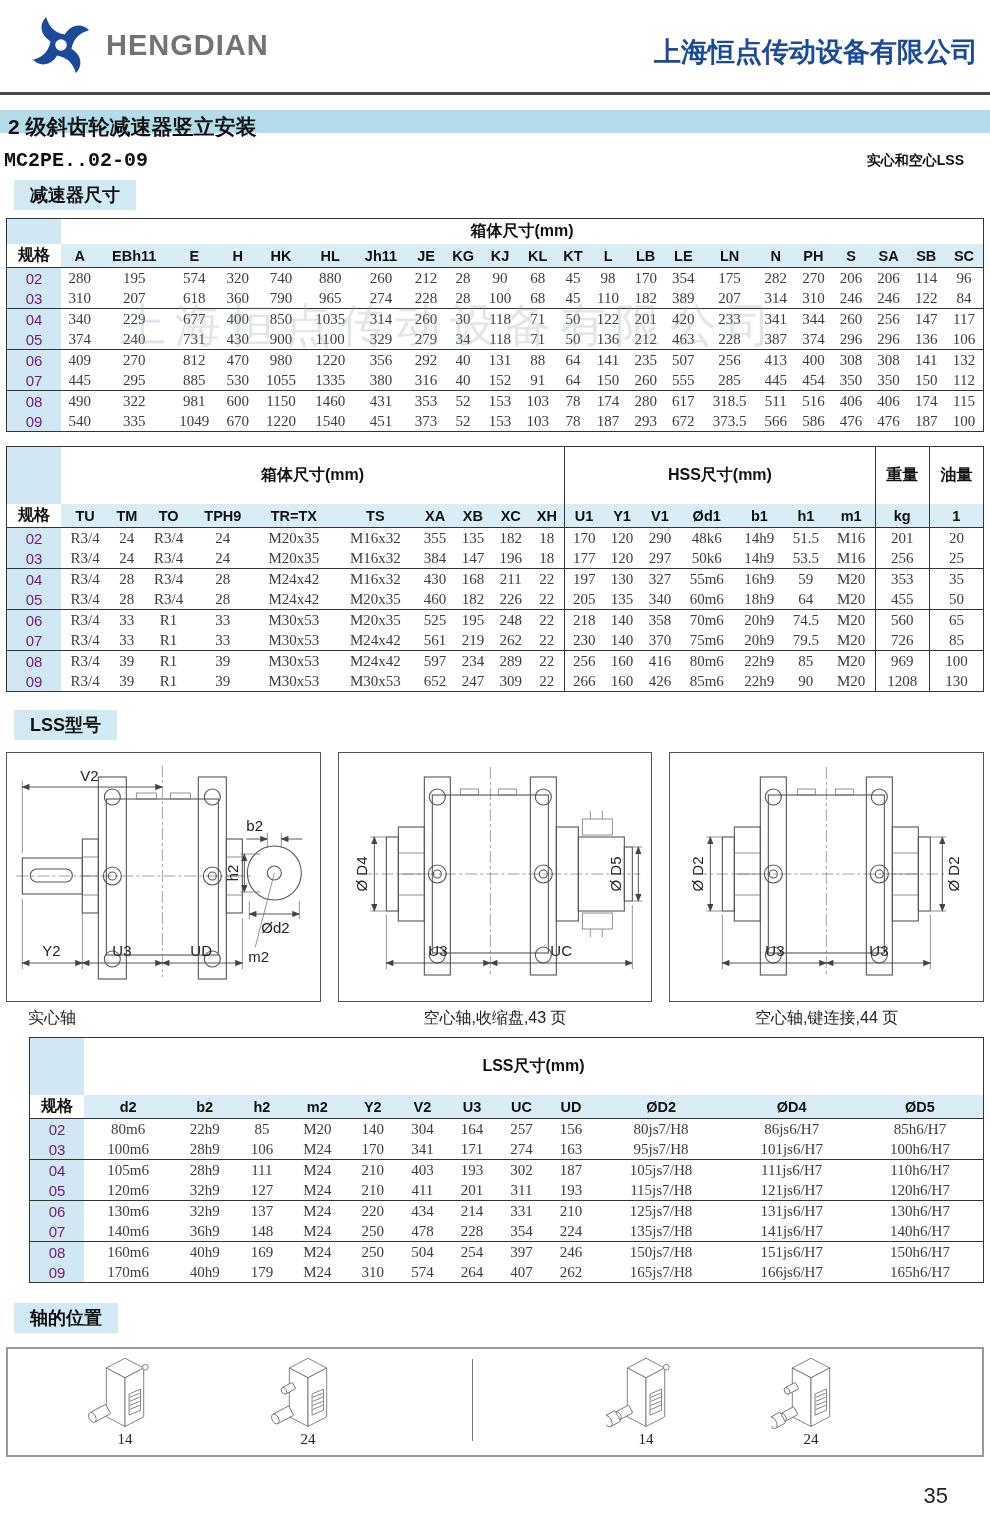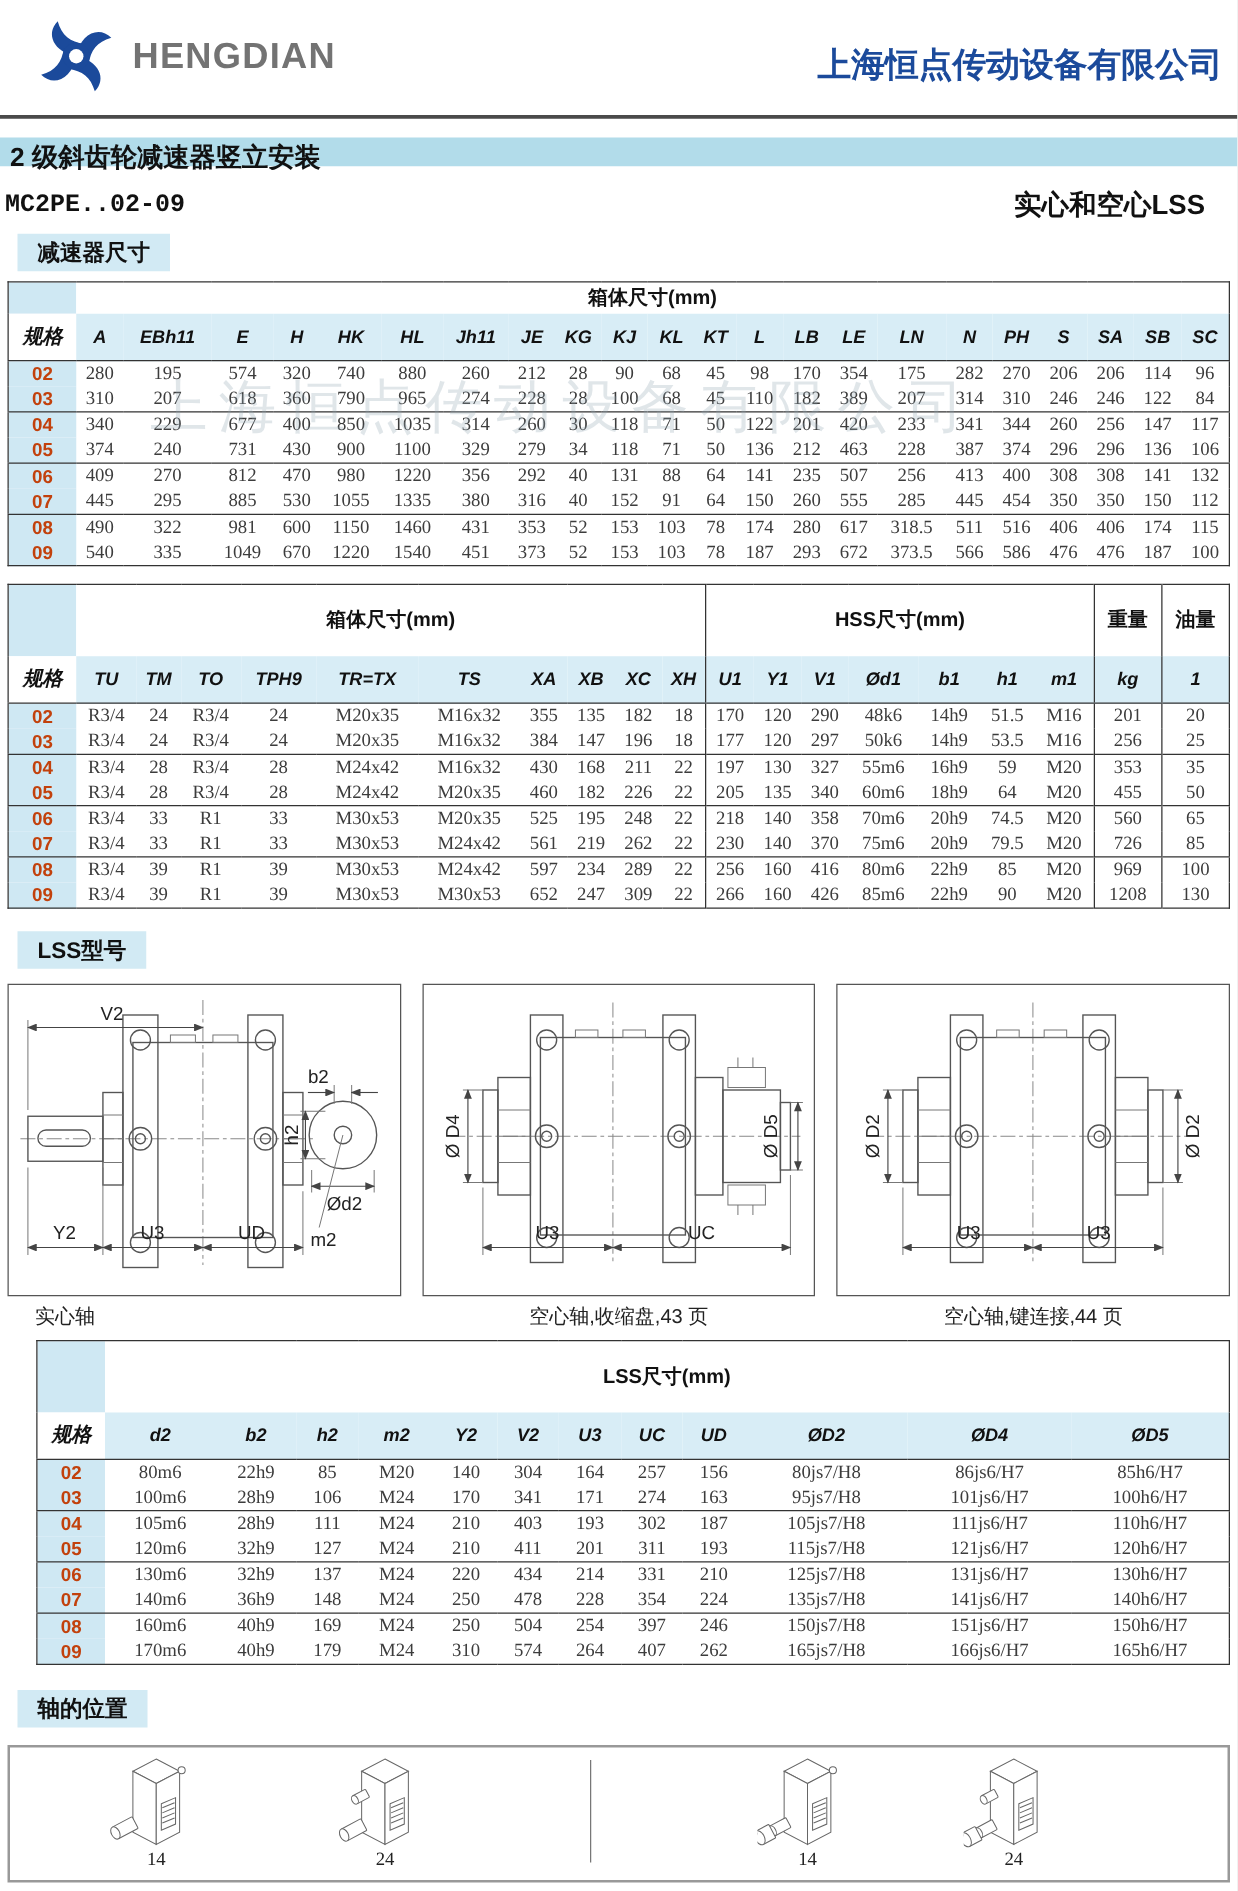--- a/index.html
+++ b/index.html
@@ -9,37 +9,37 @@
   .hdr{position:relative;height:92px;border-bottom:3px solid #4a4a4a;}
   .logo-wrap{position:absolute;left:28px;top:12px;display:flex;align-items:center;}
   .logo-mark{width:66px;height:66px;}
   .logo-text{font-size:29px;font-weight:bold;color:#737373;letter-spacing:1px;margin-left:12px;}
   .company{position:absolute;right:12px;top:34px;font-size:27px;font-weight:bold;color:#1b4a9b;}
   
   .title-bar{margin-top:15px;height:23px;line-height:33px;background:#b2dcea;
              font-size:21px;font-weight:bold;padding-left:8px;}
   .model-row{display:flex;justify-content:space-between;align-items:center;margin-top:16px;padding:0 26px 0 4px;}
   .model-code{font-family:"Liberation Mono",monospace;font-size:20px;font-weight:bold;}
-  .shaft-note{font-size:22px;font-weight:bold;}
+  .shaft-note{font-size:14px;font-weight:bold;}
   .sec-label{display:inline-block;margin:8px 0 0 14px;padding:3px 16px;background:#d2eaf4;
              font-size:18px;font-weight:bold;}
   
   .tbl-wrap{margin:8px 6px 0 6px;position:relative;}
   table{border-collapse:collapse;width:100%;table-layout:auto;}
   .dim-table{border:1.5px solid #333;font-size:14.5px;}
   .dim-table td,.dim-table th{text-align:center;padding:0 1px;}
   .title-row td{height:25px;}
   .t2 .title-row td,.t3 .title-row td{height:57px;vertical-align:middle;}
   .group-title{font-weight:bold;font-size:16px;background:#fff;}
   .corner{background:#cfe8f3;width:52px;}
-  .head-row th{background:#d8edf6;height:37px;font-size:14.5px;border-bottom:1.5px solid #333;font-style:italic;}
+  .head-row th{background:#d8edf6;height:23px;font-size:14.5px;border-bottom:1.5px solid #333;}
   .head-row .spec-head{background:#fff;font-size:16px;}
   tbody td{height:20px;font-family:"Liberation Serif",serif;color:#3c3c3c;font-size:15px;}
   tbody td.spec-cell{background:#cfe8f3;font-family:"Liberation Sans",sans-serif;
-                     font-weight:bold;color:#c2410c;font-size:15px;}
+                     font-weight:normal;color:#701a75;font-size:15px;}
   tr.group-start td{border-top:1.5px solid #333;}
   .vline{border-left:1px solid #333;}
   
   .watermark{position:absolute;left:120px;top:295px;width:780px;font-size:46px;letter-spacing:9px;
              color:#93a7b4;opacity:.28;pointer-events:none;white-space:nowrap;z-index:4;}
   
   .drawings{display:flex;margin:12px 6px 0 6px;gap:17px;}
   .draw-col{flex:1;}
   .draw-box{border:1.5px solid #555;height:248px;background:#fff;}
   .draw-box svg{display:block;width:100%;height:100%;}

